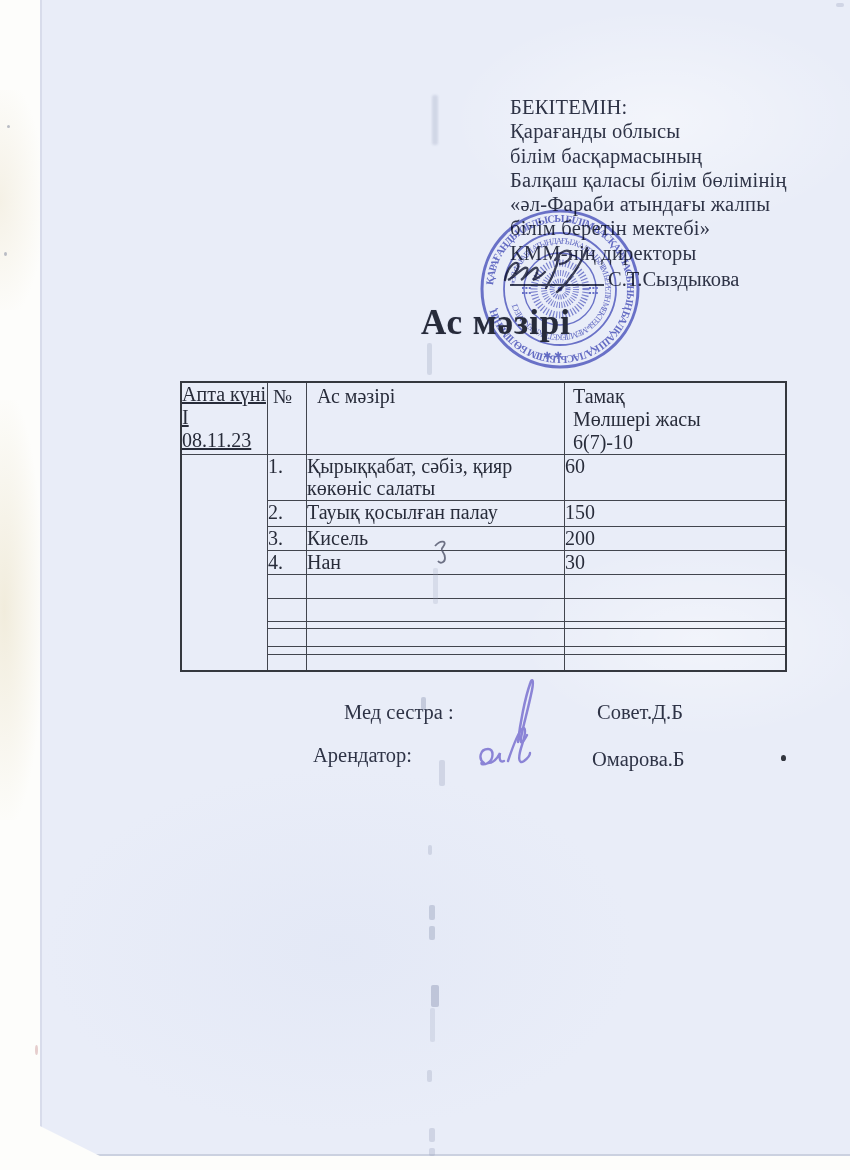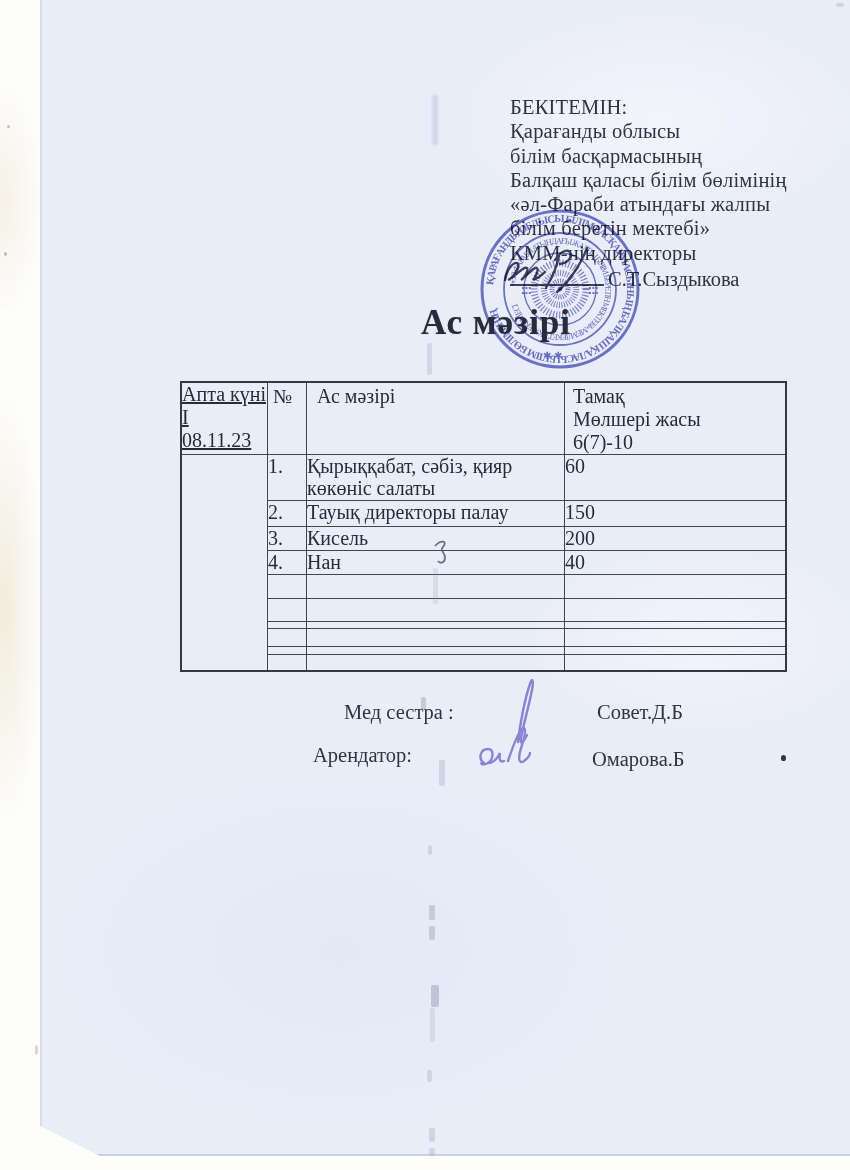--- a/index.html
+++ b/index.html
@@ -141,32 +141,32 @@
 6(7)-10</th>
     </tr>
     <tr class="r1">
       <td class="c1" rowspan="10"></td>
       <td class="c2 num">1.</td>
       <td class="c3 item">Қырыққабат, сәбіз, қияр көкөніс салаты</td>
       <td class="c4 qty">60</td>
     </tr>
     <tr class="r2">
       <td class="c2 num">2.</td>
-      <td class="c3 item">Тауық директоры палау</td>
+      <td class="c3 item">Тауық қосылған палау</td>
       <td class="c4 qty">150</td>
     </tr>
     <tr class="r3">
       <td class="c2 num">3.</td>
       <td class="c3 item">Кисель</td>
       <td class="c4 qty">200</td>
     </tr>
     <tr class="r4">
       <td class="c2 num">4.</td>
       <td class="c3 item">Нан</td>
-      <td class="c4 qty">40</td>
+      <td class="c4 qty">30</td>
     </tr>
     <tr class="e1">
           <td class="c2"></td>
           <td class="c3"></td>
           <td class="c4"></td>
         </tr>
     <tr class="e2">
           <td class="c2"></td>
           <td class="c3"></td>
           <td class="c4"></td>

